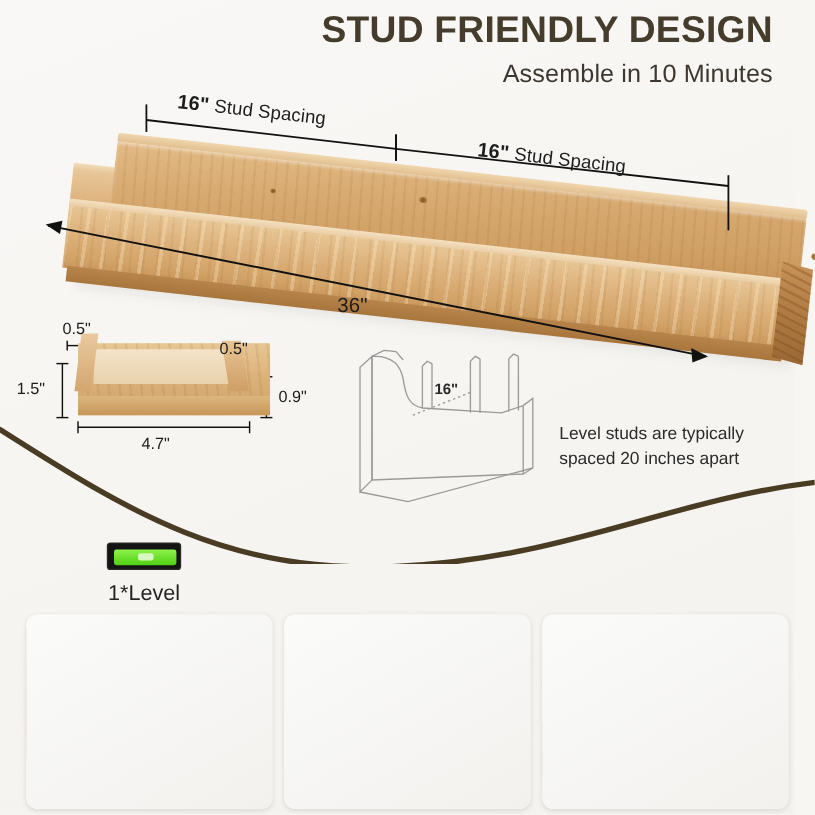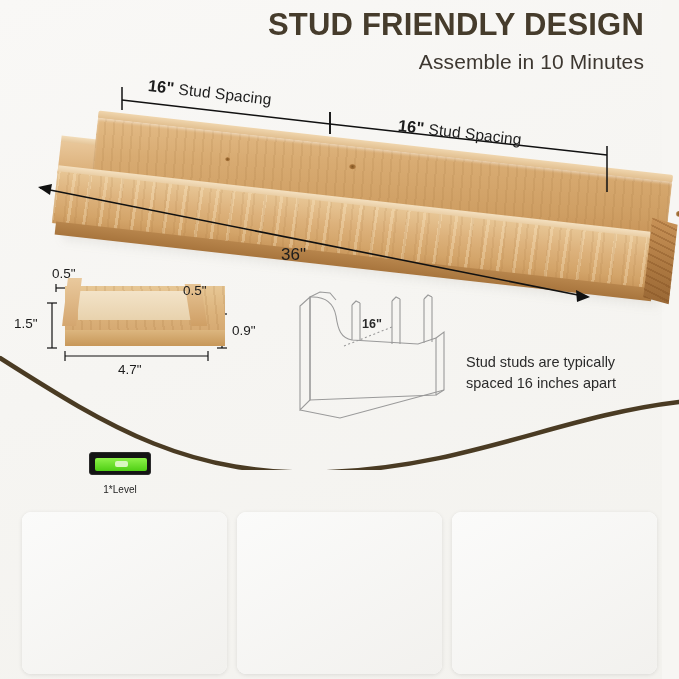--- a/index.html
+++ b/index.html
@@ -150,21 +150,21 @@
   
   .swoosh { position: absolute; left: 0; top: 350px; width: 679px; height: 120px; }
 
   
   .hwrow { position: absolute; left: 0; top: 448px; width: 679px; height: 58px; }
   .hw { position: absolute; text-align: center; width: 190px; }
   .hw1 { left: 25px; }
   .hw2 { left: 245px; }
   .hw3 { left: 460px; }
   .hw-icon { height: 30px; position: relative; }
-  .hw-label { font-size: 10px; color: #242424; margin-top: 6px; }
+  .hw-label { font-size: 18px; color: #242424; margin-top: 6px; }
 
   .level-body {
     position: absolute; left: 50%; top: 4px; transform: translateX(-50%);
     width: 62px; height: 23px; background: #141414; border-radius: 3px;
     border: 1px solid #2c2c2c;
   }
   .level-vial {
     position: absolute; left: 5px; top: 5px; width: 52px; height: 13px;
     background: linear-gradient(180deg,#8ef24a,#4fcf14); border-radius: 2px;
   }
@@ -291,22 +291,22 @@
   <div class="xslabel" style="left:52px;  top:266px;">0.5"</div>
   <div class="xslabel" style="left:183px; top:283px;">0.5"</div>
   <div class="xslabel" style="left:14px;  top:316px;">1.5"</div>
   <div class="xslabel" style="left:232px; top:323px;">0.9"</div>
   <div class="xslabel" style="left:118px; top:362px;">4.7"</div>
 
   <div class="studwall">
     <div class="sw-label">16"</div>
   </div>
   <div class="studnote">
-    <div>Stud studs are typically</div>
-    <div>spaced 16 inches apart</div>
+    <div>Level studs are typically</div>
+    <div>spaced 20 inches apart</div>
   </div>
 
   <svg class="swoosh" viewBox="0 0 679 120">
     <path d="M0 8 C110 78 190 128 330 122 C470 116 560 66 679 52" stroke="#4a3b23" stroke-width="4.5" fill="none" stroke-linecap="round"></path>
   </svg>
 
   <div class="hwrow">
 
     <div class="hw hw1">
       <div class="hw-icon">

